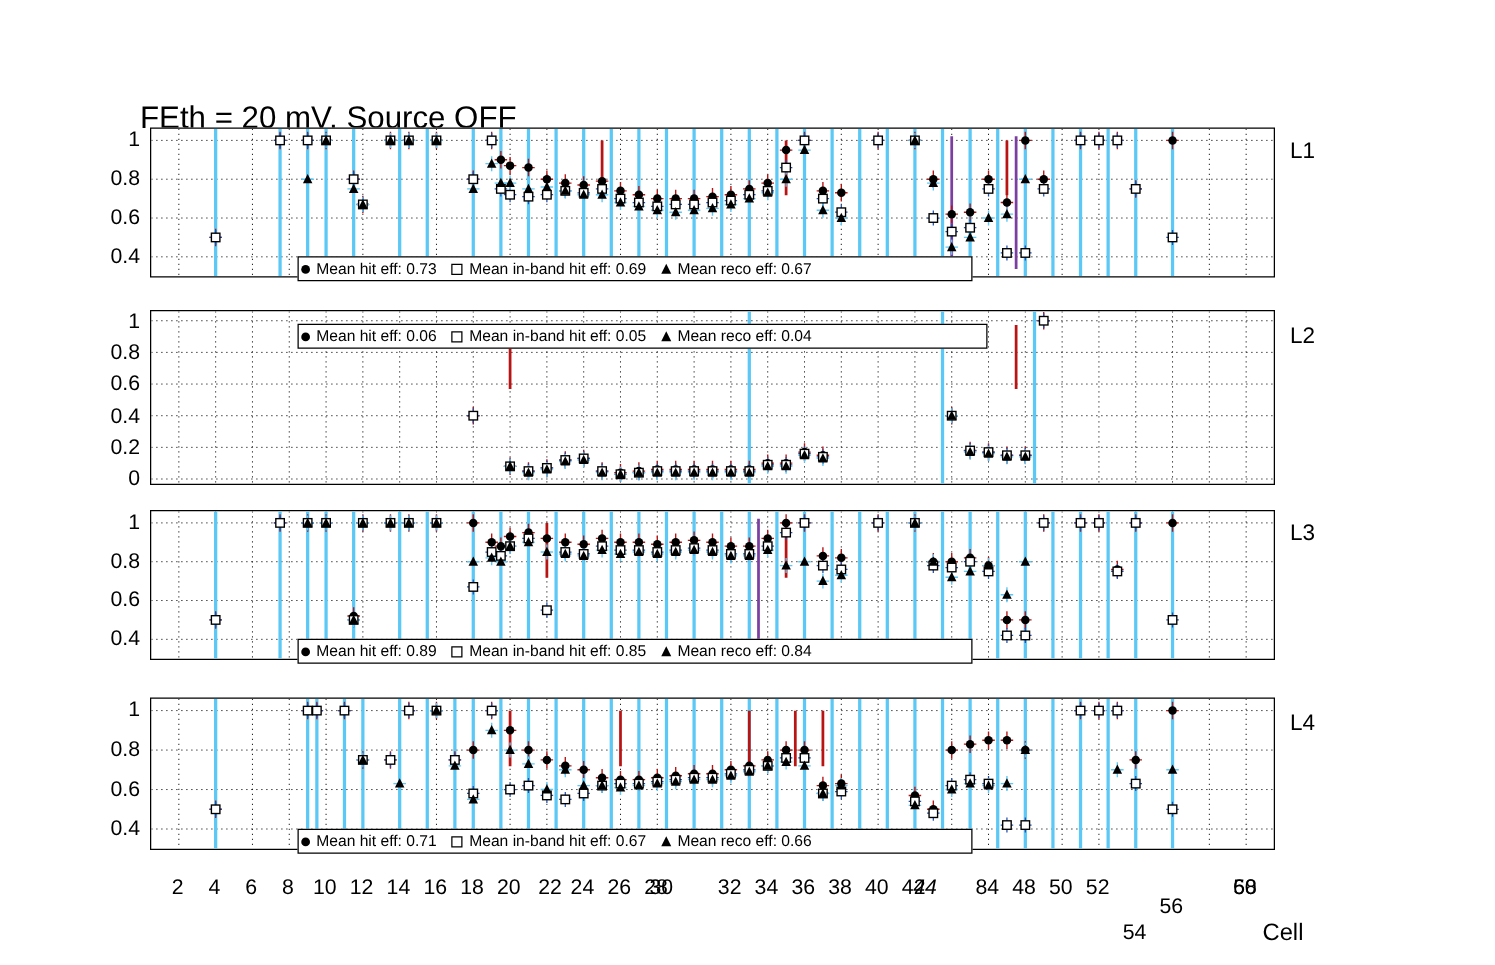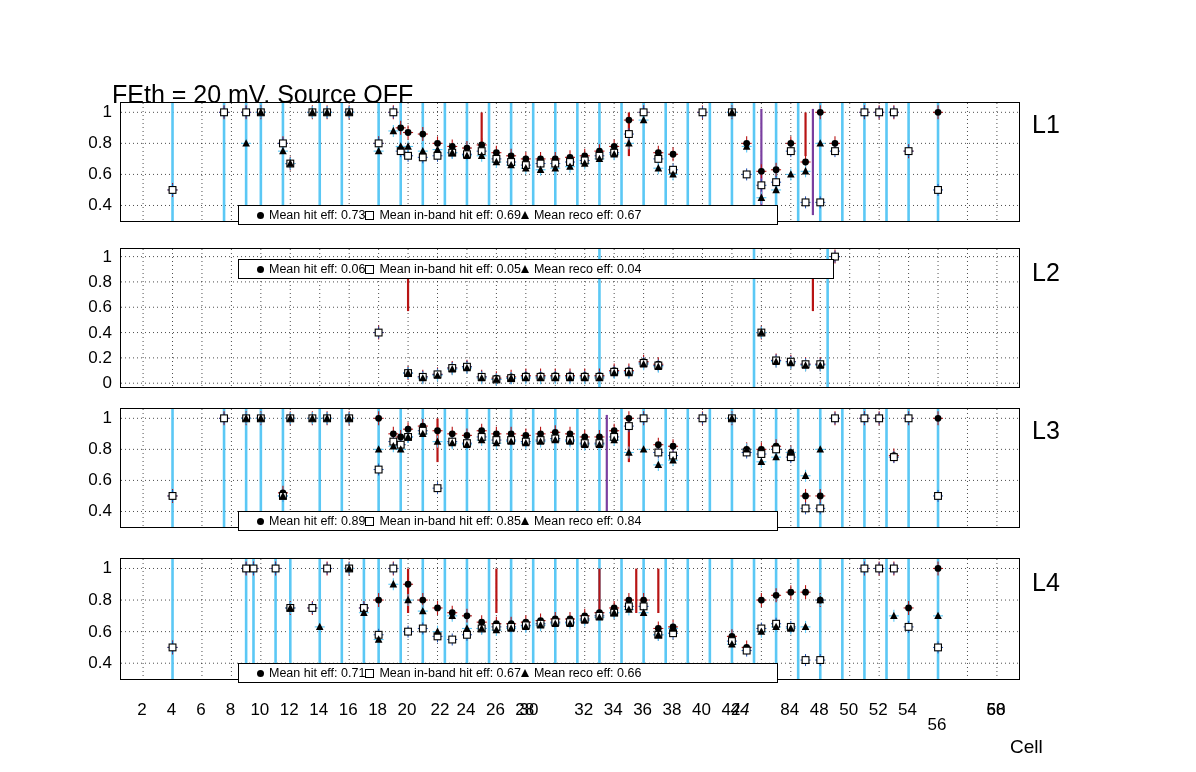--- a/index.html
+++ b/index.html
@@ -10,30 +10,30 @@
   }
   .title-block{position:absolute;left:112px;top:14px;font-size:25px;line-height:32px;white-space:pre;}
   .title-line{display:block;}
 
   .panel{position:absolute;left:120px;width:900px;border:1px solid #000;background:#fff;box-sizing:border-box;}
   .panel .plotarea{position:absolute;inset:0;overflow:hidden;}
 
   .ylabels{position:absolute;width:34px;text-align:right;font-size:17px;}
   .ylab{position:absolute;right:0;transform:translateY(-50%);white-space:nowrap;}
 
-  .rowlabel{position:absolute;left:1032px;font-size:25px;}
+  .rowlabel{position:absolute;left:1032px;font-size:18px;}
 
   .xaxis{position:absolute;left:120px;width:900px;height:30px;font-size:17px;}
   .xtick{position:absolute;top:4px;transform:translateX(-50%);}
   .xaxis-title{position:absolute;left:1010px;top:736px;font-size:19px;}
 
   .legend{
     position:absolute;background:#fff;border:1px solid #000;
     font-size:12.5px;box-sizing:border-box;display:flex;align-items:center;
-    padding:0 18px;gap:0px;
+    padding:0 2px;gap:12px;
   }
   .legend .entry{display:flex;align-items:center;gap:5px;white-space:nowrap;}
   .legend .entry + .entry{}
   .mk{display:inline-block;}
   .mk-dot{width:7px;height:7px;border-radius:50%;background:#000;}
   .mk-sq{width:7px;height:7px;border:1px solid #000;background:#fff;}
   .mk-tri{width:0;height:0;border-left:4.5px solid transparent;border-right:4.5px solid transparent;border-bottom:8px solid #000;}
 
   svg{display:block;}
 </style>
@@ -1691,21 +1691,21 @@
   <span class="entry">
       <span class="mk mk-sq"></span>
       <span>Mean in-band hit eff: 0.69</span>
     </span>
   <span class="entry">
       <span class="mk mk-tri"></span>
       <span>Mean reco eff: 0.67</span>
     </span>
 </div>
 
-<div class="legend" style="left:238px;top:259px;width:596px;height:20px;">
+<div class="legend" style="left:238px;top:259px;width:552px;height:20px;">
   <span class="entry">
       <span class="mk mk-dot"></span>
       <span>Mean hit  eff: 0.06</span>
     </span>
   <span class="entry">
       <span class="mk mk-sq"></span>
       <span>Mean in-band hit eff: 0.05</span>
     </span>
   <span class="entry">
       <span class="mk mk-tri"></span>
@@ -1763,18 +1763,18 @@
     <div class="xtick" style="left: 493.164px;">34</div>
     <div class="xtick" style="left: 522.607px;">36</div>
     <div class="xtick" style="left: 552.049px;">38</div>
     <div class="xtick" style="left: 581.492px;">40</div>
     <div class="xtick" style="left: 610.934px;">42</div>
     <div class="xtick" style="left: 620px; font-style: italic;">44</div>
     <div class="xtick" style="left: 669.82px;">84</div>
     <div class="xtick" style="left: 699.262px;">48</div>
     <div class="xtick" style="left: 728.705px;">50</div>
     <div class="xtick" style="left: 758.148px;">52</div>
-    <div class="xtick" style="left: 787.59px;">54</div>
+    <div class="xtick" style="left: 787.59px; margin-top: 36px;">54</div>
     <div class="xtick" style="left: 817.033px; margin-top: 15px;">56</div>
     <div class="xtick" style="left: 853px; margin-left: 23px;">58</div>
     <div class="xtick" style="left: 875.918px;">60</div>
   </div>
 <div class="xaxis-title">Cell</div>
 
 </body></html>

